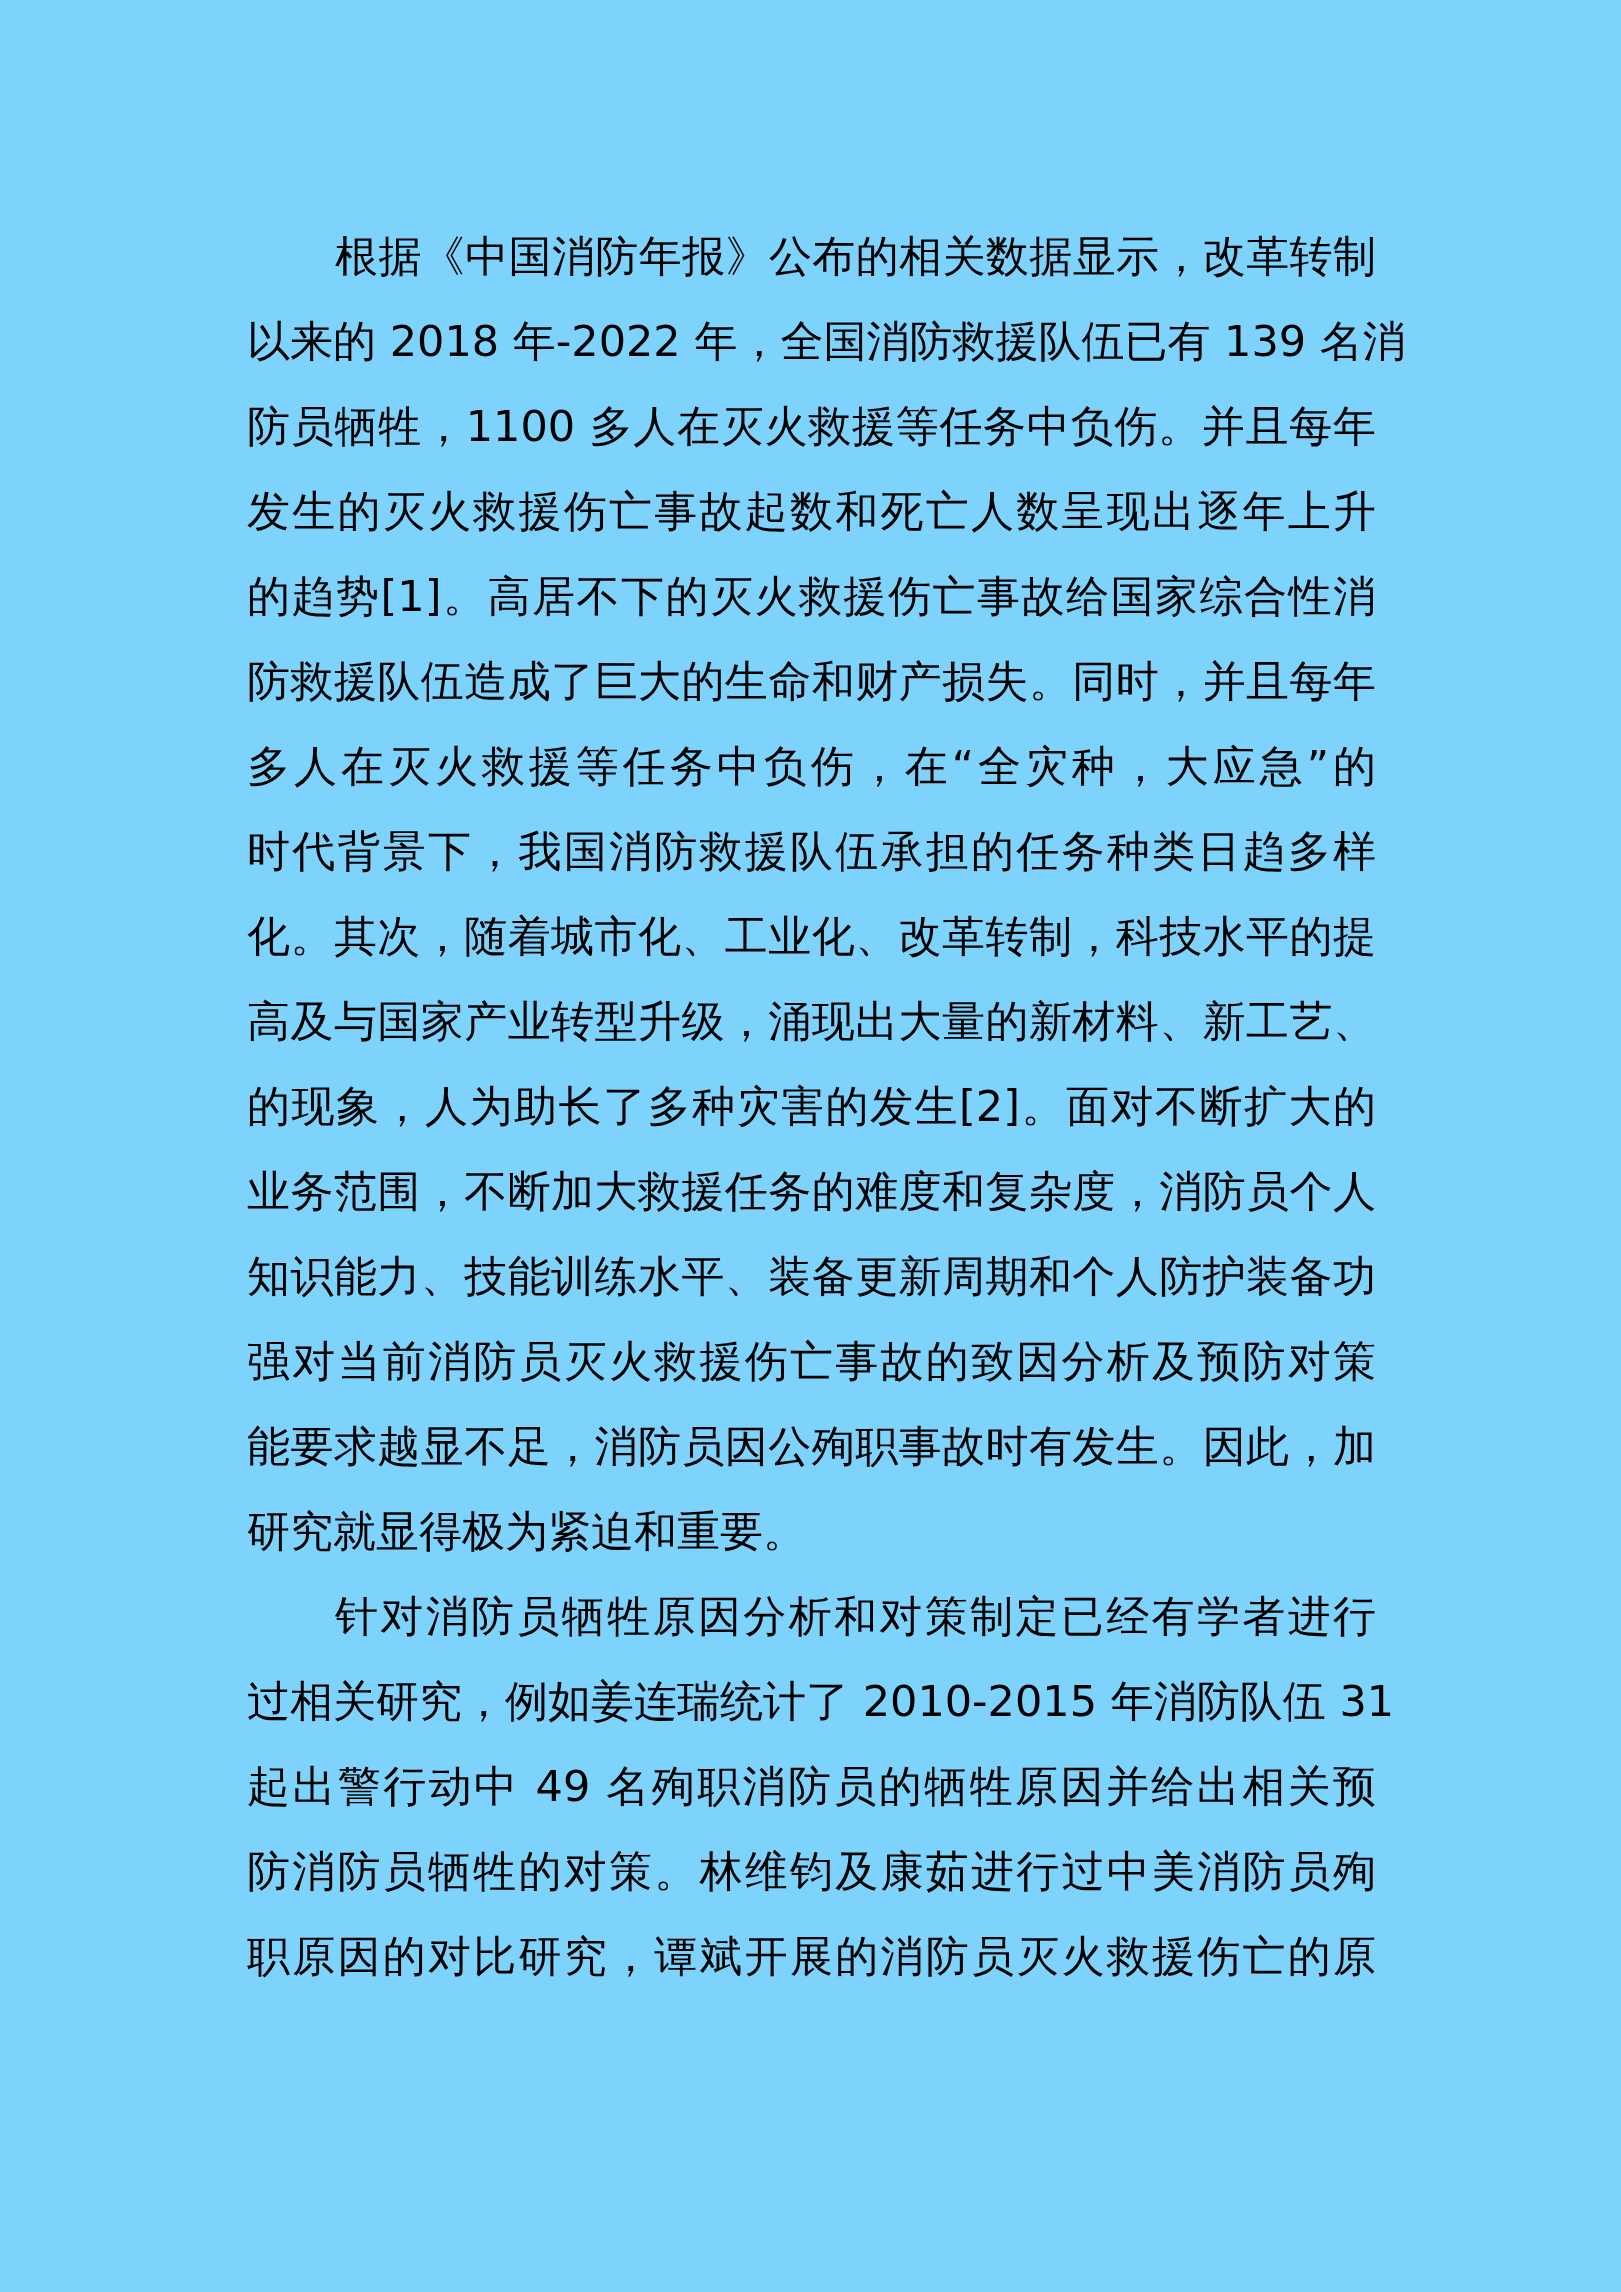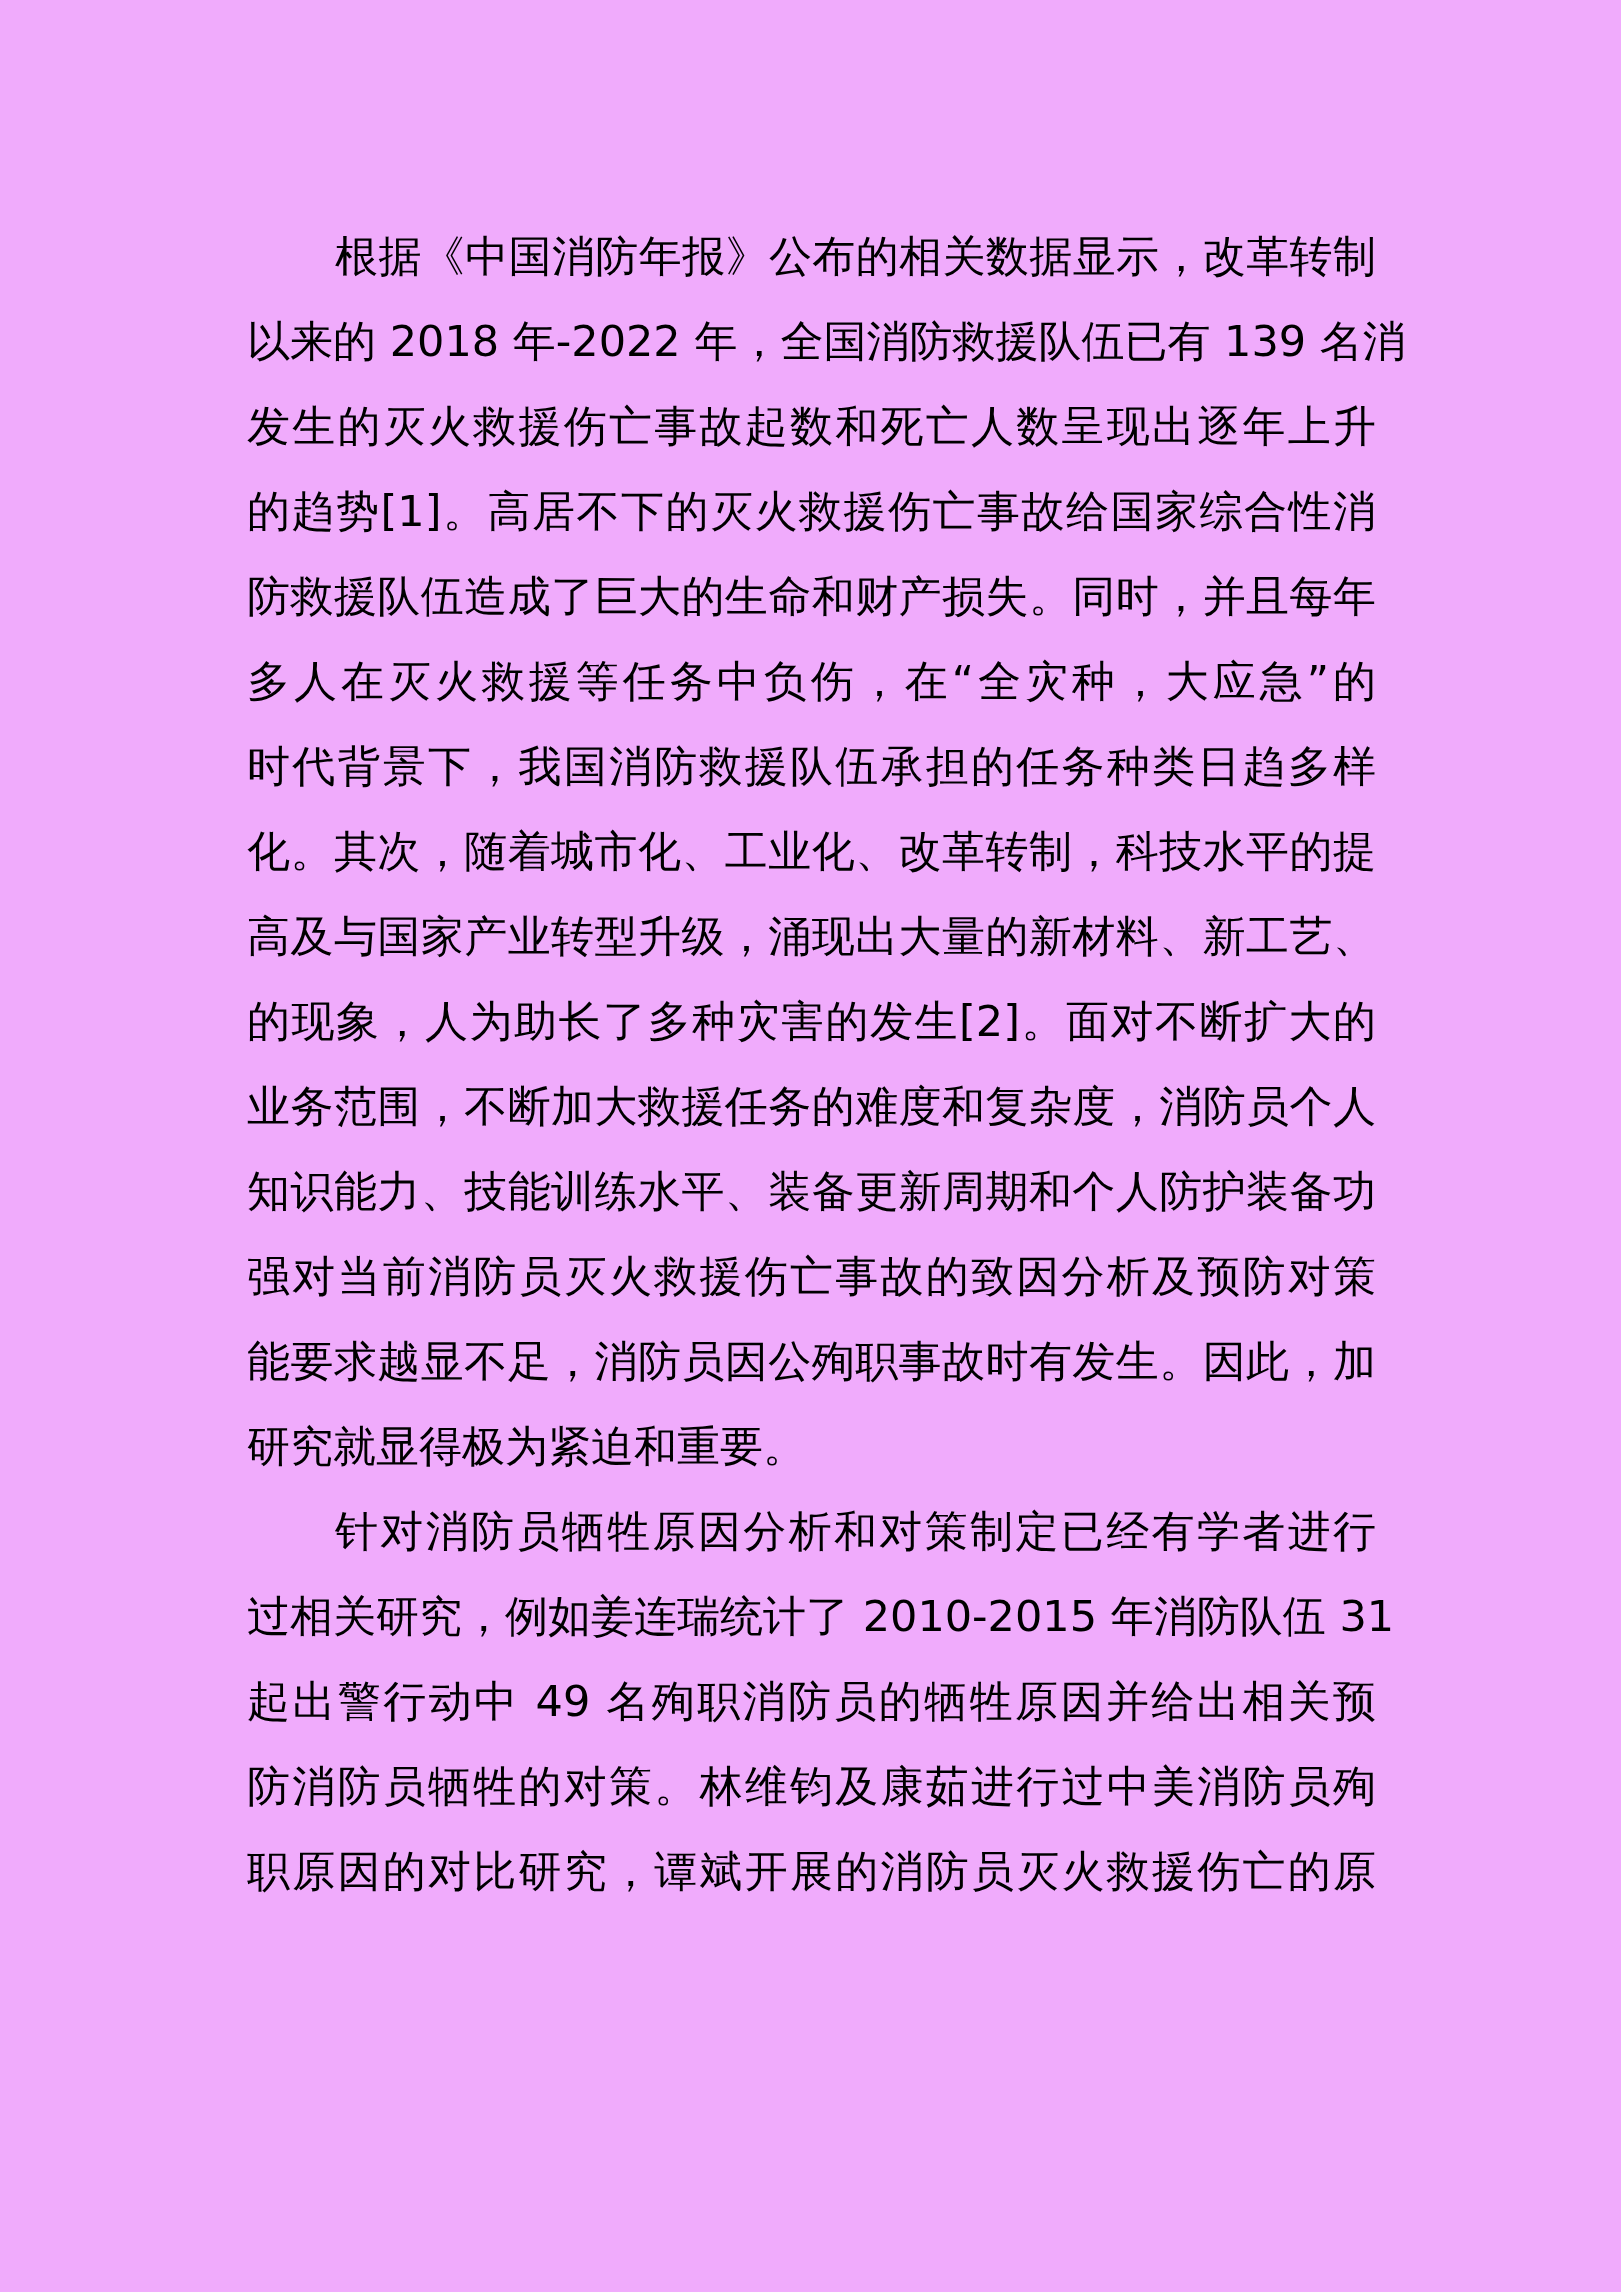--- a/index.html
+++ b/index.html
@@ -14,21 +14,21 @@
     overflow: hidden;
     color: #000000;
     font-family: "DejaVu Sans", "Liberation Sans", sans-serif;
   }
   .page {
     position: absolute;
     left: 0;
     top: 0;
     width: 1621px;
     height: 2293px;
-    background: #f0abfc;
+    background: #7dd3fc;
   }
   .body-text {
     position: absolute;
     left: 247px;
     top: 222px;
     width: 1129px;
   }
   .paragraph {
     margin: 0;
     padding: 0;
@@ -53,20 +53,21 @@
 </style>
 </head>
 <body>
 
 <div class="page">
   <div class="body-text">
 
     <div class="paragraph">
       <span class="line indent">根据《中国消防年报》公布的相关数据显示，改革转制</span>
       <span class="line">以来的 2018 年-2022 年，全国消防救援队伍已有 139 名消</span>
+      <span class="line">防员牺牲，1100 多人在灭火救援等任务中负伤。并且每年</span>
       <span class="line">发生的灭火救援伤亡事故起数和死亡人数呈现出逐年上升</span>
       <span class="line">的趋势[1]。高居不下的灭火救援伤亡事故给国家综合性消</span>
       <span class="line">防救援队伍造成了巨大的生命和财产损失。同时，并且每年</span>
       <span class="line">多人在灭火救援等任务中负伤，在“全灾种，大应急”的</span>
       <span class="line">时代背景下，我国消防救援队伍承担的任务种类日趋多样</span>
       <span class="line">化。其次，随着城市化、工业化、改革转制，科技水平的提</span>
       <span class="line">高及与国家产业转型升级，涌现出大量的新材料、新工艺、</span>
       <span class="line">的现象，人为助长了多种灾害的发生[2]。面对不断扩大的</span>
       <span class="line">业务范围，不断加大救援任务的难度和复杂度，消防员个人</span>
       <span class="line">知识能力、技能训练水平、装备更新周期和个人防护装备功</span>

